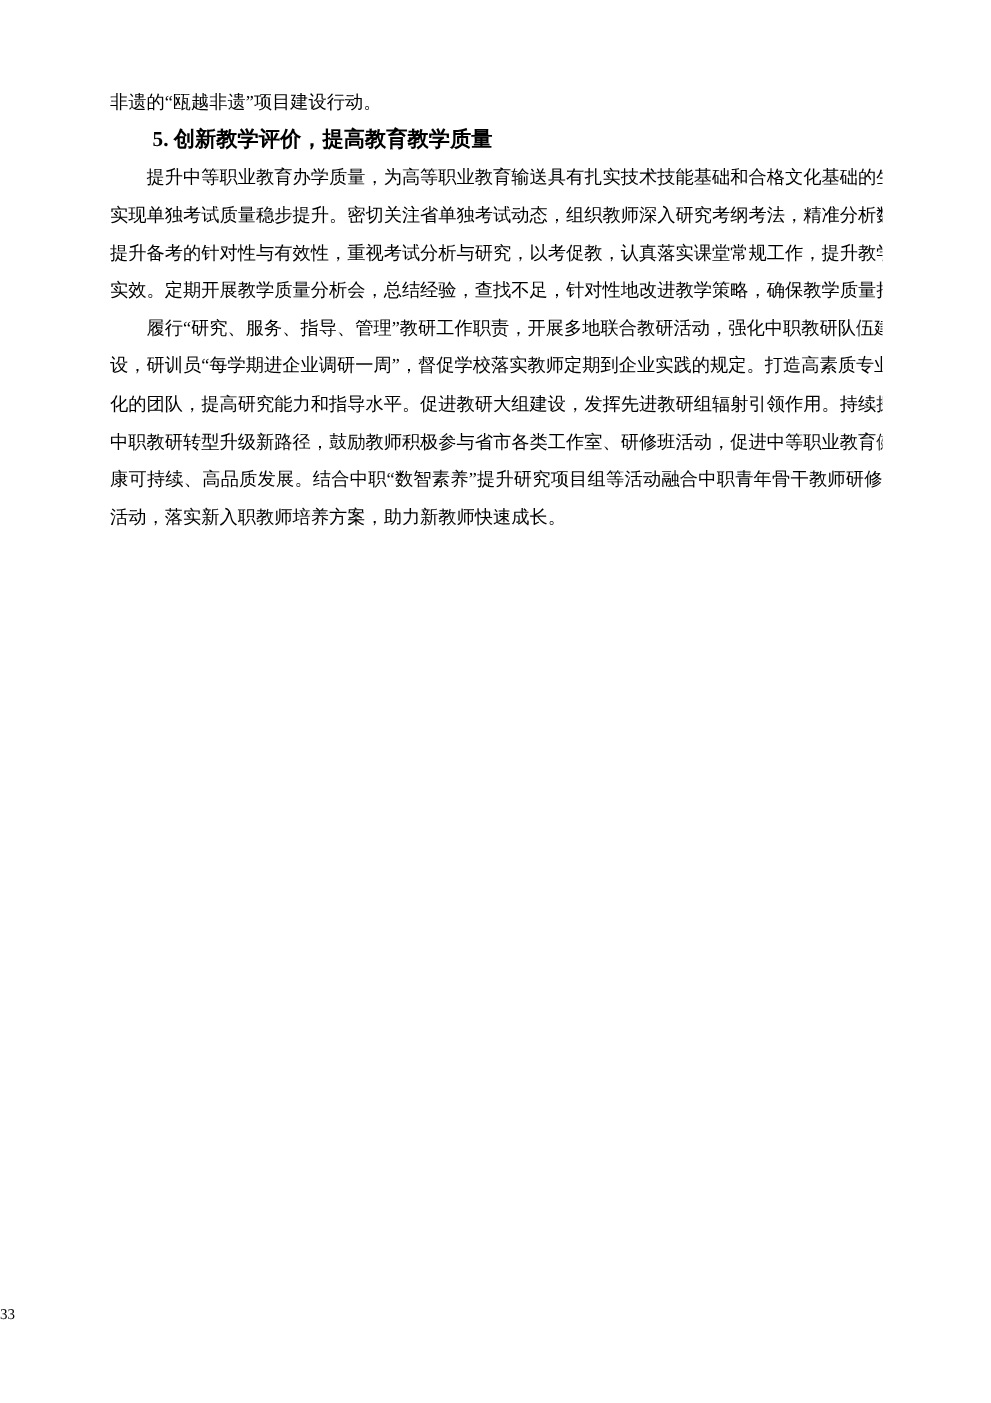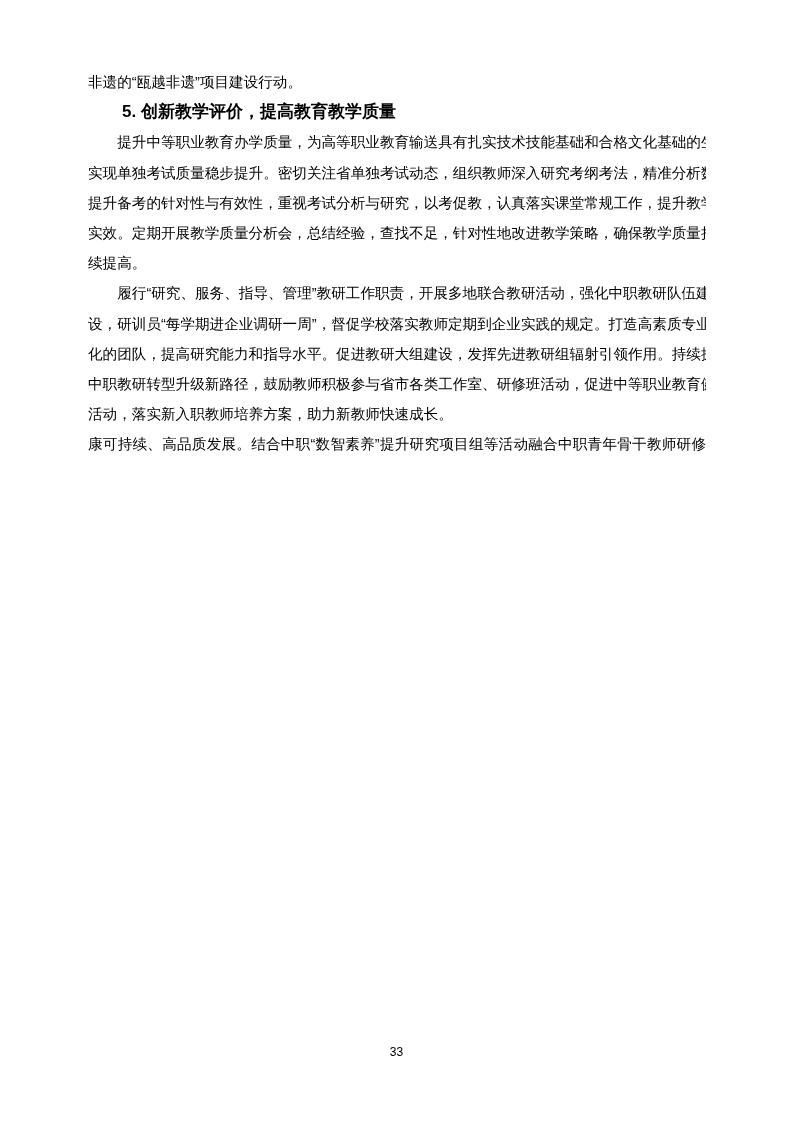--- a/index.html
+++ b/index.html
@@ -6,21 +6,21 @@
     margin: 0;
     padding: 0;
     background: #ffffff;
   }
   .page {
     position: relative;
     width: 793px;
     height: 1122px;
     background: #ffffff;
     overflow: hidden;
-    font-family: Liberation Sans, sans-serif;
+    font-family: Liberation Serif, serif;
     color: #000000;
   }
   .doc-body {
     position: absolute;
     left: 88px;
     top: 67px;
     width: 618px;
   }
   .paragraph, .heading { margin: 0; padding: 0; }
   .line {
@@ -44,21 +44,21 @@
     height: 30.2px;
     font-weight: bold;
     text-indent: 2em;
     white-space: nowrap;
   }
   .footer {
     position: absolute;
     left: 0;
     top: 1042px;
     width: 100%;
-    text-align: center;
+    text-align: left;
   }
   .page-number {
     font-size: 12px;
     line-height: 16px;
     color: #000000;
   }
 </style>
 </head>
 <body>
 
@@ -66,27 +66,26 @@
   <div class="doc-body">
       <div class="paragraph">
         <div class="line last">非遗的“瓯越非遗”项目建设行动。</div>
       </div>
       <div class="heading">5. 创新教学评价，提高教育教学质量</div>
       <div class="paragraph">
         <div class="line first">提升中等职业教育办学质量，为高等职业教育输送具有扎实技术技能基础和合格文化基础的生源，</div>
         <div class="line">实现单独考试质量稳步提升。密切关注省单独考试动态，组织教师深入研究考纲考法，精准分析数据，</div>
         <div class="line">提升备考的针对性与有效性，重视考试分析与研究，以考促教，认真落实课堂常规工作，提升教学</div>
         <div class="line">实效。定期开展教学质量分析会，总结经验，查找不足，针对性地改进教学策略，确保教学质量持</div>
-        <div class="line last">续提高。</div>
       </div>
       <div class="paragraph">
         <div class="line first">履行“研究、服务、指导、管理”教研工作职责，开展多地联合教研活动，强化中职教研队伍建</div>
         <div class="line">设，研训员“每学期进企业调研一周”，督促学校落实教师定期到企业实践的规定。打造高素质专业</div>
         <div class="line">化的团队，提高研究能力和指导水平。促进教研大组建设，发挥先进教研组辐射引领作用。持续探索</div>
         <div class="line">中职教研转型升级新路径，鼓励教师积极参与省市各类工作室、研修班活动，促进中等职业教育健</div>
+        <div class="line">康可持续、高品质发展。结合中职“数智素养”提升研究项目组等活动融合中职青年骨干教师研修</div>
         <div class="line last">活动，落实新入职教师培养方案，助力新教师快速成长。</div>
-        <div class="line">康可持续、高品质发展。结合中职“数智素养”提升研究项目组等活动融合中职青年骨干教师研修</div>
       </div>
     </div>
   <div class="footer">
     <span class="page-number">33</span>
   </div>
 </div>
 
 </body></html>

